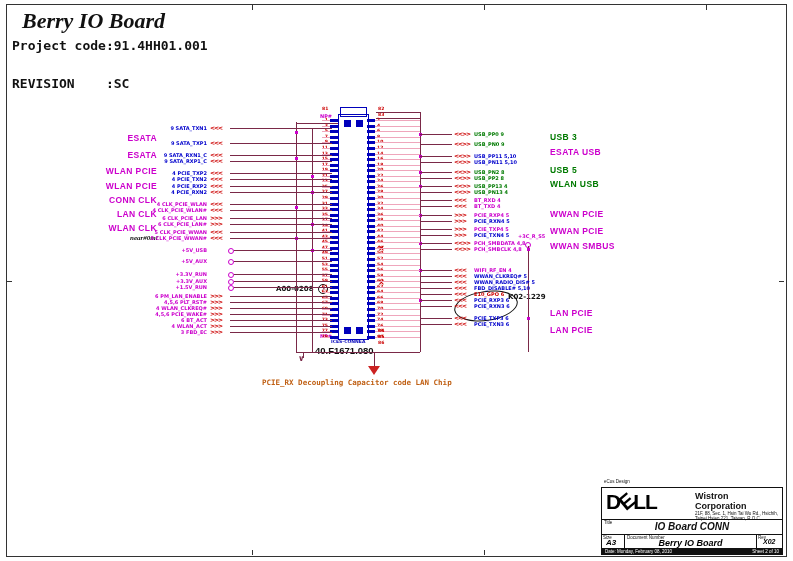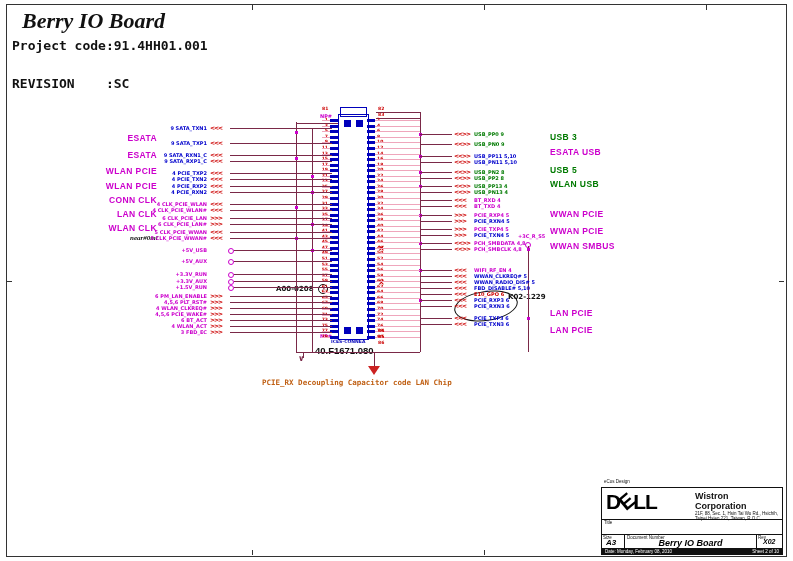--- a/index.html
+++ b/index.html
@@ -73,20 +73,21 @@
     <div style="position:relative;width:100%;height:31px;border-bottom:1px solid #111;">
       <div id="dell-logo" style="position:absolute;left:4px;top:2px;font:900 21px 'Liberation Sans',sans-serif;letter-spacing:-1px;color:#000;"><span style="display: inline-block;">D</span><span style="display: inline-block; transform: rotate(-40deg);">E</span><span style="display: inline-block;">L</span><span style="display: inline-block;">L</span></div>
       <div style="position:absolute;left:72px;top:3px;margin-left:21px;">
         <div style="font:bold 9px 'Liberation Sans',sans-serif;color:#111;">Wistron Corporation</div>
         <div class="tb-sm">21F, 88, Sec. 1, Hsin Tai Wu Rd., Hsichih,</div>
         <div class="tb-sm">Taipei Hsien 221, Taiwan, R.O.C.</div>
       </div>
     </div>
     <div style="position:relative;width:100%;height:14px;border-bottom:1px solid #111;">
       <div class="tb-sm" style="position:absolute;left:2px;top:0;">Title</div>
+      <div style="position:absolute;left:0;top:1px;width:100%;text-align:center;font:italic bold 10px 'Liberation Sans',sans-serif;color:#111;">IO Board CONN</div>
     </div>
     <div style="position:relative;width:100%;height:13px;border-bottom:1px solid #111;display:flex;">
       <div style="width:22px;border-right:1px solid #111;position:relative;">
         <div class="tb-sm" style="position:absolute;left:1px;top:0;">Size</div>
         <div style="position:absolute;left:4px;top:3px;font:italic bold 8px 'Liberation Sans',sans-serif;">A3</div>
       </div>
       <div style="flex:1;border-right:1px solid #111;position:relative;">
         <div class="tb-sm" style="position:absolute;left:2px;top:0;">Document Number</div>
         <div style="position:absolute;left:0;top:3px;width:100%;text-align:center;font:italic bold 9px 'Liberation Sans',sans-serif;">Berry IO Board</div>
       </div>

